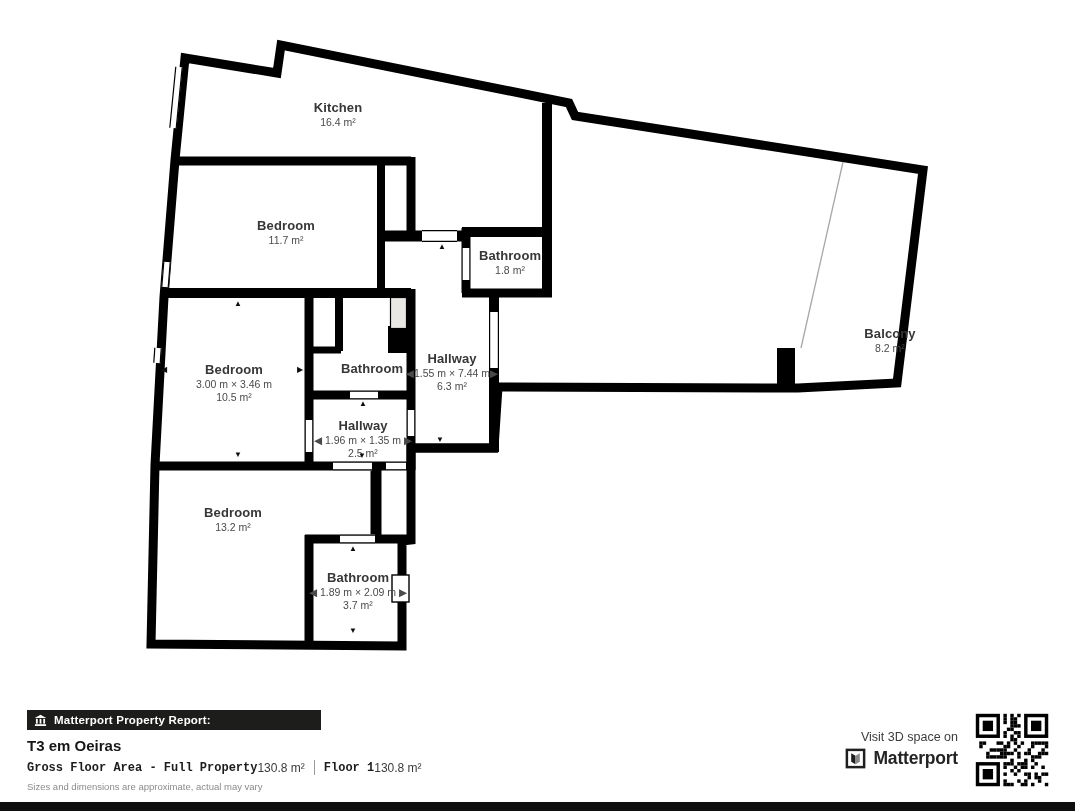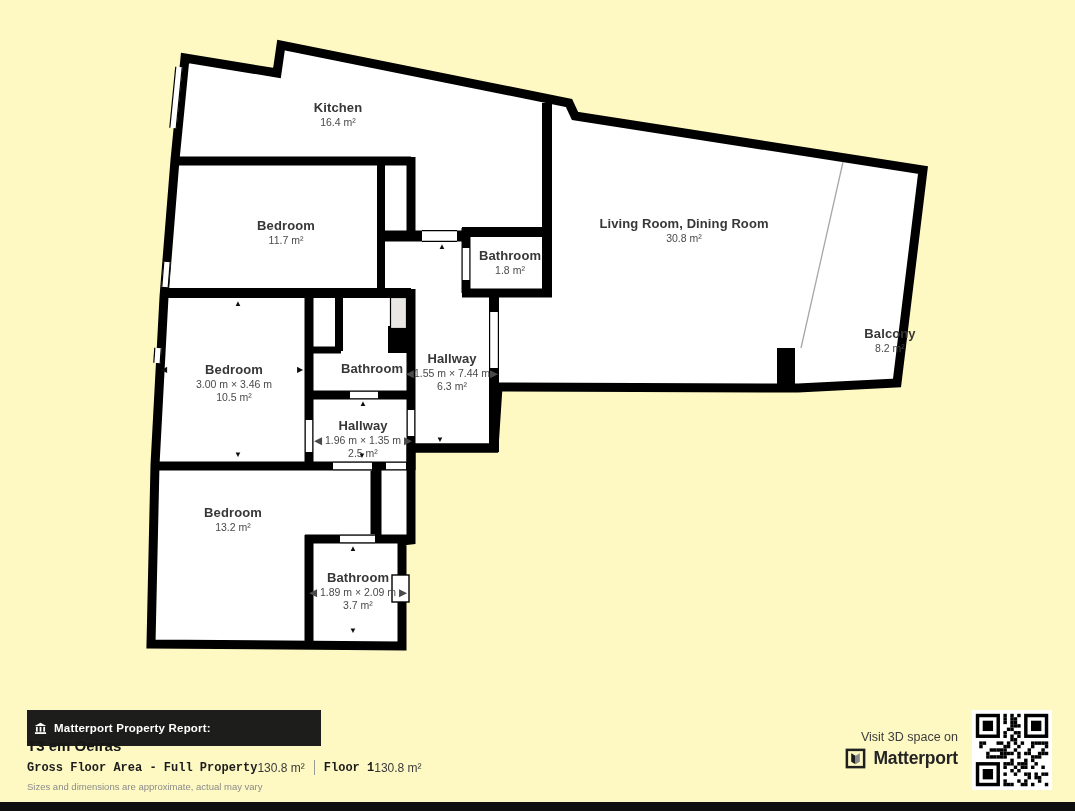--- a/index.html
+++ b/index.html
@@ -1,24 +1,24 @@
 <!DOCTYPE html>
 <html><head>
 <meta charset="utf-8">
 <style>
   html,body{margin:0;padding:0;}
   body{font-family:"Liberation Sans",sans-serif;background:#e8e6e4;}
-  #canvas{position:relative;width:1075px;height:811px;background:#fef9c3;overflow:hidden;}
+  #canvas{position:relative;width:1075px;height:811px;background:#ffffff;overflow:hidden;}
   #plan-svg{position:absolute;left:0;top:0;}
   .room-label{position:absolute;transform:translate(-50%,-50%);text-align:center;white-space:nowrap;line-height:1.22;pointer-events:none;}
   .rname{font-weight:bold;font-size:13px;color:#373737;letter-spacing:.1px;}
   .rsub{font-size:10.5px;color:#4a4a4a;}
   .dim-arrow{position:absolute;transform:translate(-50%,-50%);font-size:8px;color:#0d0d0d;pointer-events:none;line-height:1;}
   
-  .badge{position:absolute;left:27px;top:710px;width:294px;height:36px;background:#1d1d1b;display:flex;align-items:center;gap:7px;padding-left:7px;box-sizing:border-box;}
+  .badge{position:absolute;left:27px;top:710px;width:294px;height:20px;background:#1d1d1b;display:flex;align-items:center;gap:7px;padding-left:7px;box-sizing:border-box;}
   .badge-text{color:#fff;font-size:11.5px;font-weight:bold;letter-spacing:.2px;}
   .prop-title{position:absolute;left:27px;top:737px;font-size:15px;font-weight:bold;color:#171717;}
   .metrics{position:absolute;left:27px;top:760px;font-size:12px;color:#2e2e2e;display:flex;align-items:center;}
   .metrics .lbl{font-weight:bold;color:#1c1c1c;font-family:Liberation Mono, monospace;}
   .metrics .val{color:#3a3a3a;}
   .metrics .sep{display:inline-block;width:1px;height:15px;background:#9a9a9a;margin:0 9px;}
   .disclaimer{position:absolute;left:27px;top:781px;font-size:9.5px;color:#8b8b8b;}
   .visit{position:absolute;left:780px;top:730px;width:178px;text-align:right;font-size:12.5px;color:#3c3c3c;}
   .brandrow{position:absolute;left:780px;top:747px;width:178px;display:flex;justify-content:flex-end;align-items:center;gap:6px;}
   .brandname{font-size:17.5px;font-weight:bold;color:#242424;letter-spacing:-.2px;}
@@ -136,24 +136,20 @@
     </g>
   </svg>
 
   <div class="room-label" style="left:338px;top:114px">
     <div class="rname">Kitchen</div>
     <div class="rsub">16.4 m²</div>
   </div>
   <div class="room-label" style="left:286px;top:232px">
     <div class="rname">Bedroom</div>
     <div class="rsub">11.7 m²</div>
-  </div>
-  <div class="room-label" style="left:684px;top:230px">
-    <div class="rname">Living Room, Dining Room</div>
-    <div class="rsub">30.8 m²</div>
   </div>
   <div class="room-label" style="left:510px;top:262px">
     <div class="rname">Bathroom</div>
     <div class="rsub">1.8 m²</div>
   </div>
   <div class="room-label" style="left:234px;top:383px">
     <div class="rname">Bedroom</div>
     <div class="rsub">3.00 m × 3.46 m</div>
     <div class="rsub">10.5 m²</div>
   </div>

